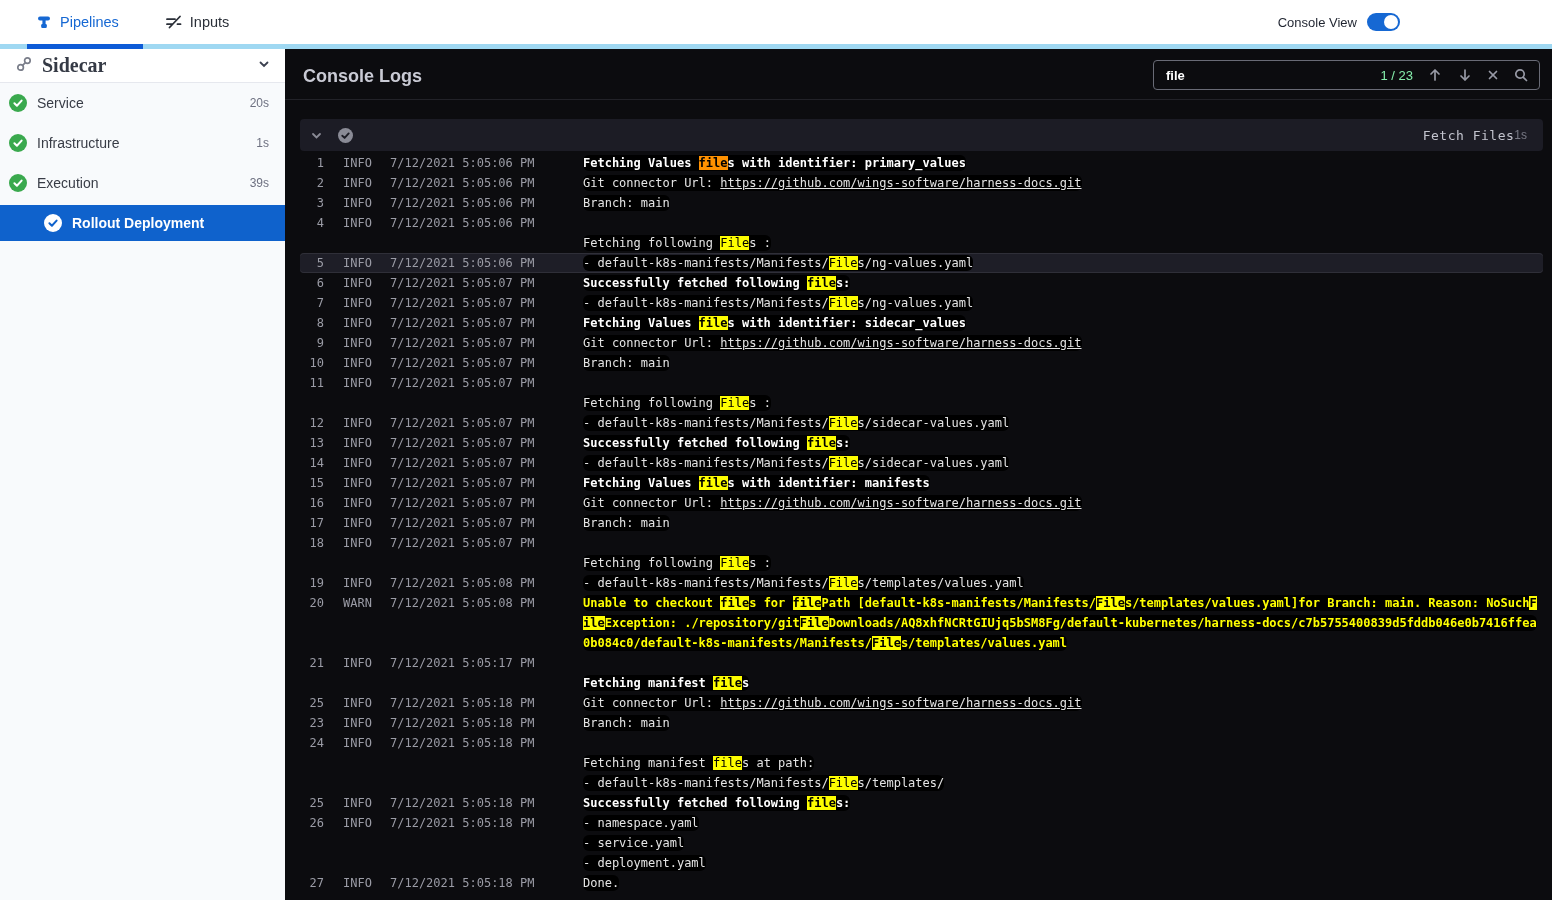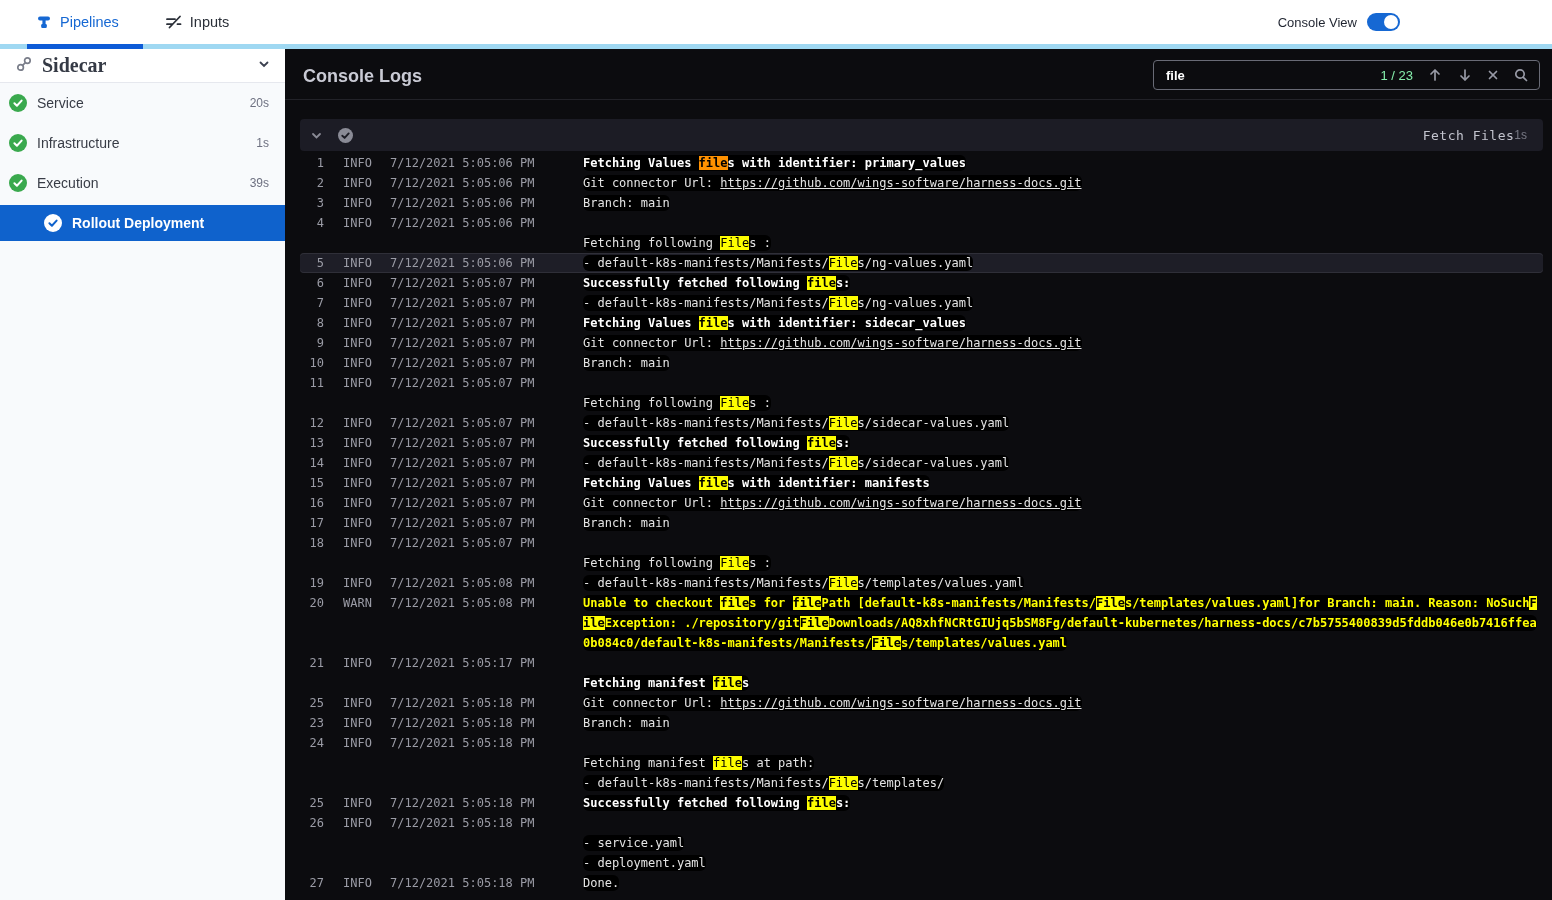--- a/index.html
+++ b/index.html
@@ -402,20 +402,21 @@
       <div class="log-row bold">
         <span class="ln">25</span>
         <span class="lvl">INFO</span>
         <span class="ts">7/12/2021 5:05:18 PM</span>
         <div class="msg"><span class="mbg"><span>Successfully fetched following </span><span class="hl">file</span><span>s:</span></span></div>
       </div>
       <div class="log-row">
         <span class="ln">26</span>
         <span class="lvl">INFO</span>
         <span class="ts">7/12/2021 5:05:18 PM</span>
+        <div class="msg"><span class="mbg"><span>- namespace.yaml</span></span></div>
       </div>
       <div class="log-row">
         <span class="ln"></span>
         <span class="lvl"></span>
         <span class="ts"></span>
         <div class="msg"><span class="mbg"><span>- service.yaml</span></span></div>
       </div>
       <div class="log-row">
         <span class="ln"></span>
         <span class="lvl"></span>

